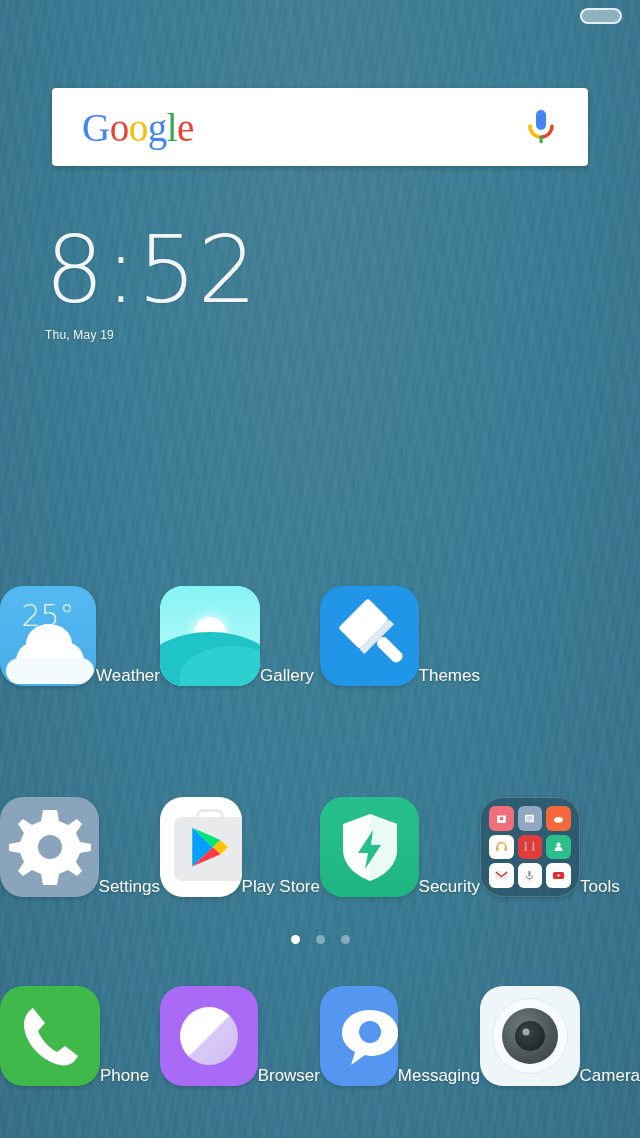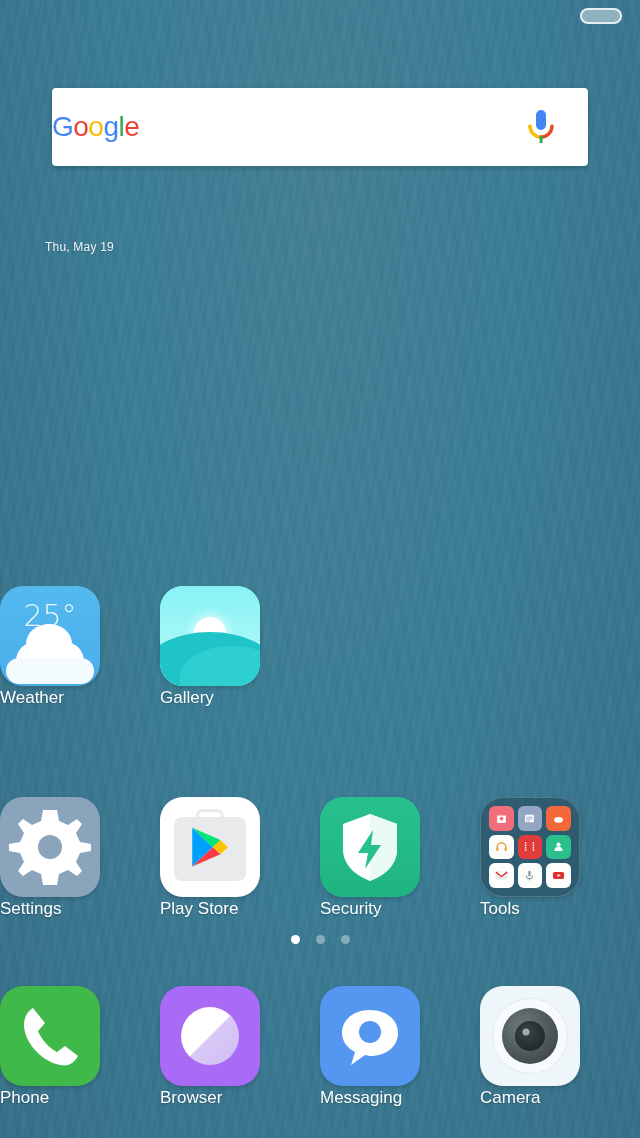--- a/index.html
+++ b/index.html
@@ -38,22 +38,23 @@
   #search-widget {
     position: absolute;
     left: 52px; top: 88px;
     width: 536px; height: 78px;
     background: #ffffff;
     border-radius: 4px;
     box-shadow: 0 2px 5px rgba(0,0,0,0.20);
     display: flex; align-items: center;
   }
   #google-logo {
-    font-family: Liberation Sans, sans-serif;
-    font-size: 28px;
+    margin-left: 30px;
+    font-family: Liberation Serif, serif;
+    font-size: 39px;
     letter-spacing: -0.5px;
     line-height: 1;
     white-space: nowrap;
   }
   #google-logo span { display: inline; }
   .gl-b { color: #4285f4; }
   .gl-r { color: #ea4335; }
   .gl-y { color: #fbbc05; }
   .gl-g { color: #34a853; }
   #mic-button {
@@ -91,22 +92,22 @@
     position: absolute;
     left: 0; width: 640px;
     display: flex;
   }
   #row-1 { top: 586px; }
   #row-2 { top: 797px; }
   #dock-row { top: 986px; }
 
   .app-cell {
     width: 160px;
-    display: flex; flex-direction: column;
-    align-items: flex-start;
+    display: flex; flex-direction: row;
+    align-items: flex-end;
   }
   .app-icon {
     position: relative;
     width: 100px; height: 100px;
     border-radius: 23px;
     overflow: hidden;
     box-shadow: 0 2px 4px rgba(0,0,0,0.16);
   }
   .app-label {
     margin-top: 2px;
@@ -280,20 +281,21 @@
         <rect x="12" y="3" width="10" height="20" rx="5" fill="#4285f4"></rect>
         <path d="M6 19 a11 11 0 0 0 22 0" fill="none" stroke="#fbbc05" stroke-width="3.2" stroke-linecap="round"></path>
         <path d="M6 19 a11 11 0 0 0 11 11" fill="none" stroke="#fbbc05" stroke-width="3.2" stroke-linecap="round"></path>
         <path d="M17 30 a11 11 0 0 0 11 -11" fill="none" stroke="#ea4335" stroke-width="3.2" stroke-linecap="round"></path>
         <rect x="15.6" y="29" width="3" height="7" fill="#34a853"></rect>
       </svg>
     </div>
   </div>
 
   <div id="clock-widget">
+    <div id="clock-time">8:52</div>
     <div id="clock-date">Thu, May 19</div>
   </div>
 
   <div class="app-row" id="row-1">
 
     <div class="app-cell">
       <div class="app-icon ic-weather">
         <div class="temp">25°</div>
         <div class="cloud-b"></div>
         <div class="cloud-a"></div>
@@ -306,20 +308,32 @@
       <div class="app-icon ic-gallery">
         <div class="sky"></div>
         <div class="sun"></div>
         <div class="hill"></div>
         <div class="hill2"></div>
       </div>
       <div class="app-label">Gallery</div>
     </div>
 
 
+    <div class="app-cell">
+      <div class="app-icon ic-themes">
+        <svg viewBox="0 0 100 100" width="100" height="100">
+          <g transform="rotate(-45 50 44)">
+            <rect x="29" y="20" width="42" height="30" rx="3" fill="#ffffff"></rect>
+            <rect x="29" y="50" width="42" height="7" fill="#dfeaf2"></rect>
+            <rect x="44" y="57" width="12" height="30" rx="5" fill="#ffffff"></rect>
+          </g>
+        </svg>
+      </div>
+      <div class="app-label">Themes</div>
+    </div>
 
   </div>
 
   <div class="app-row" id="row-2">
 
     <div class="app-cell">
       <div class="app-icon ic-settings">
         <svg viewBox="0 0 100 100" width="100" height="100">
           <g fill="#ffffff">
             <path d="M50 20 L57 20 L59 31 L68 35 L77 29 L82 34 L76 43 L80 52 L91 54 L91 61

